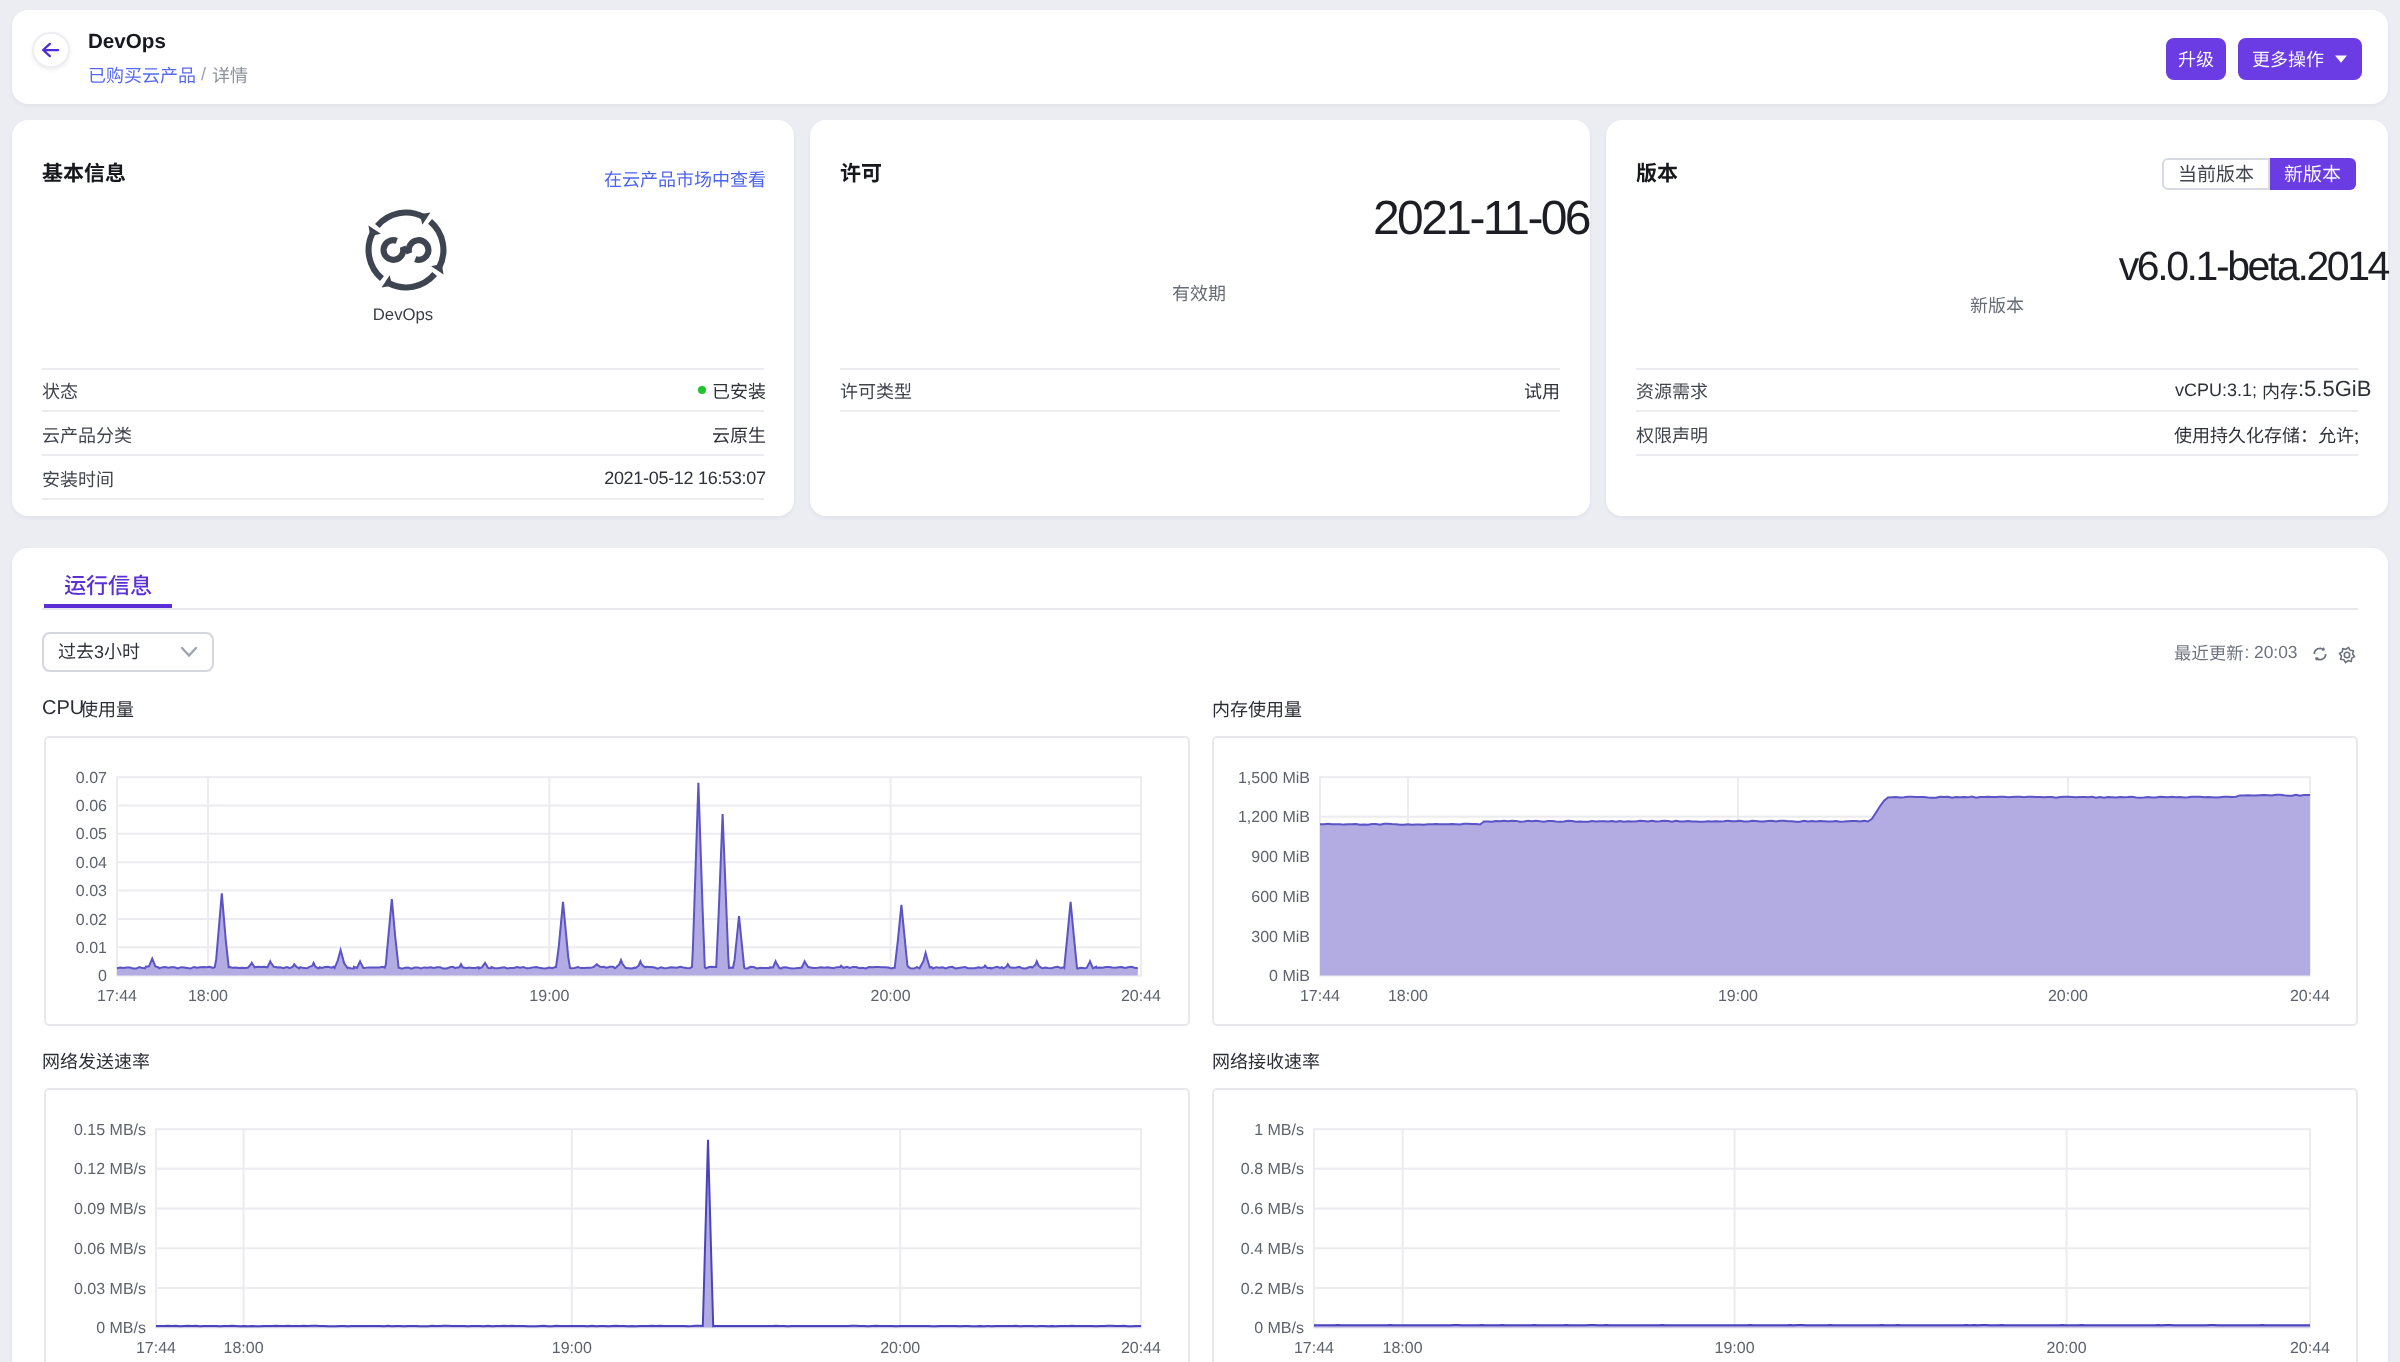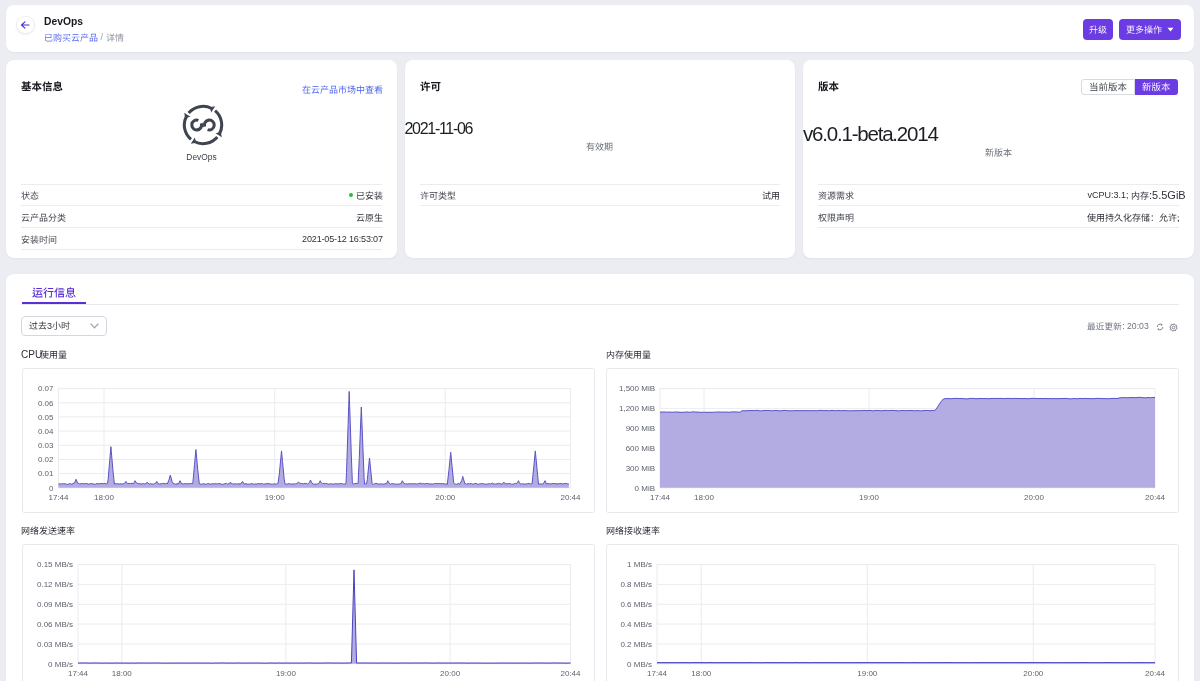--- a/index.html
+++ b/index.html
@@ -127,21 +127,21 @@
     </svg>
   </div>
 <div style="position:absolute;left:302.1px;top:234.8px;font-size:9px;line-height:9px;letter-spacing:-0.15px;color:#2e3138;white-space:pre">2021-05-12 16:53:07</div>
 <div style="position:absolute;left:419.5px;top:81.0px">
     <svg width="21.0" height="11.1" viewBox="0 0 21.0 11.1" style="display:block">
       <g transform="translate(0,9.27) scale(0.010500,-0.010500)">
         <path d="M109 760C162 712 234 642 266 598L349 683C315 725 241 791 187 835ZM354 381V265H609V-89H732V265H970V381H732V591H931V707H559C569 747 577 789 584 831L466 849C446 712 405 578 339 498C369 486 425 460 450 444C477 484 502 534 523 591H609V381ZM196 -78C213 -56 243 -33 405 80C395 104 382 151 376 183L298 132V545H36V430H182V125C182 80 155 46 134 30C154 6 186 -48 196 -78Z M1048 783V661H1712V64C1712 43 1704 36 1681 36C1657 36 1569 35 1497 39C1516 6 1541 -53 1548 -88C1651 -88 1724 -86 1773 -66C1821 -46 1838 -10 1838 62V661H1954V783ZM1257 435H1449V274H1257ZM1141 549V84H1257V160H1567V549Z" fill="#16181d"></path>
       </g>
     </svg>
   </div>
-<div class="a" style="left:404.5px;width:390px;top:119px;text-align:left;font-size:16px;line-height:20px;letter-spacing:-1.3px;color:#1c1e24">2021-11-06</div>
+<div class="a" style="left:404.5px;width:390px;top:100px;text-align:right;font-size:24px;line-height:20px;letter-spacing:-1.3px;color:#1c1e24">2021-11-06</div>
 <div style="position:absolute;left:586.0px;top:141.7px">
     <svg width="27.0" height="9.5" viewBox="0 0 27.0 9.5" style="display:block">
       <g transform="translate(0,7.95) scale(0.009000,-0.009000)">
         <path d="M391 840C379 797 365 753 347 710H63V640H316C252 508 160 386 40 304C54 290 78 263 88 246C151 291 207 345 255 406V-79H329V119H748V15C748 0 743 -6 726 -6C707 -7 646 -8 580 -5C590 -26 601 -57 605 -77C691 -77 746 -77 779 -66C812 -53 822 -30 822 14V524H336C359 562 379 600 397 640H939V710H427C442 747 455 785 467 822ZM329 289H748V184H329ZM329 353V456H748V353Z M1169 600C1137 523 1087 441 1035 384C1050 374 1077 350 1088 339C1140 399 1197 494 1234 581ZM1334 573C1379 519 1426 445 1445 396L1505 431C1485 479 1436 551 1390 603ZM1201 816C1230 779 1259 729 1273 694H1058V626H1513V694H1286L1341 719C1327 753 1295 804 1263 841ZM1138 360C1178 321 1220 276 1259 230C1203 133 1129 55 1038 -1C1054 -13 1081 -41 1091 -55C1176 3 1248 79 1306 173C1349 118 1386 65 1408 23L1468 70C1441 118 1395 179 1344 240C1372 296 1396 358 1415 424L1344 437C1331 387 1314 341 1294 297C1261 333 1226 369 1194 400ZM1657 588H1824C1804 454 1774 340 1726 246C1685 328 1654 420 1633 518ZM1645 841C1616 663 1566 492 1484 383C1500 370 1525 341 1535 326C1555 354 1573 385 1590 419C1615 330 1646 248 1684 176C1625 89 1546 22 1440 -27C1456 -40 1482 -69 1492 -83C1588 -33 1664 30 1723 109C1775 30 1838 -35 1914 -79C1926 -60 1950 -33 1967 -19C1886 23 1820 90 1766 174C1831 284 1871 420 1897 588H1954V658H1677C1692 713 1704 771 1715 830Z M2178 143C2148 76 2095 9 2039 -36C2057 -47 2087 -68 2101 -80C2155 -30 2213 47 2249 123ZM2321 112C2360 65 2406 -1 2424 -42L2486 -6C2465 35 2419 97 2379 143ZM2855 722V561H2650V722ZM2580 790V427C2580 283 2572 92 2488 -41C2505 -49 2536 -71 2548 -84C2608 11 2634 139 2644 260H2855V17C2855 1 2849 -3 2835 -4C2820 -5 2769 -5 2716 -3C2726 -23 2737 -56 2740 -76C2813 -76 2861 -75 2889 -62C2918 -50 2927 -27 2927 16V790ZM2855 494V328H2648C2650 363 2650 396 2650 427V494ZM2387 828V707H2205V828H2137V707H2052V640H2137V231H2038V164H2531V231H2457V640H2531V707H2457V828ZM2205 640H2387V551H2205ZM2205 491H2387V393H2205ZM2205 332H2387V231H2205Z" fill="#666b75"></path>
       </g>
     </svg>
   </div>
 <div class="a" style="left:419.5px;width:360px;top:183.6px;height:1px;background:#ebecef"></div>
 <div class="a" style="left:419.5px;width:360px;top:205.4px;height:1px;background:#ebecef"></div>
 <div style="position:absolute;left:419.5px;top:190.9px">
@@ -174,21 +174,21 @@
       </svg>
     </div>
 <div style="width:43px;border-radius:0 3px 3px 0;display:flex;align-items:center;justify-content:center;background:#6b3ce3">
       <svg width="28.5" height="10.1" viewBox="0 0 28.5 10.1" style="display:block">
         <g transform="translate(0,8.39) scale(0.009500,-0.009500)">
           <path d="M360 213C390 163 426 95 442 51L495 83C480 125 444 190 411 240ZM135 235C115 174 82 112 41 68C56 59 82 40 94 30C133 77 173 150 196 220ZM553 744V400C553 267 545 95 460 -25C476 -34 506 -57 518 -71C610 59 623 256 623 400V432H775V-75H848V432H958V502H623V694C729 710 843 736 927 767L866 822C794 792 665 762 553 744ZM214 827C230 799 246 765 258 735H61V672H503V735H336C323 768 301 811 282 844ZM377 667C365 621 342 553 323 507H46V443H251V339H50V273H251V18C251 8 249 5 239 5C228 4 197 4 162 5C172 -13 182 -41 184 -59C233 -59 267 -58 290 -47C313 -36 320 -18 320 17V273H507V339H320V443H519V507H391C410 549 429 603 447 652ZM126 651C146 606 161 546 165 507L230 525C225 563 208 622 187 665Z M1105 820V422C1105 271 1096 91 1030 -37C1047 -47 1072 -69 1084 -83C1143 20 1164 151 1171 283H1309V-79H1378V351H1173L1174 423V496H1439V563H1351V842H1282V563H1174V820ZM1852 479C1830 365 1792 268 1743 188C1694 272 1659 371 1636 479ZM1483 772V427C1483 278 1474 90 1397 -43C1415 -52 1444 -72 1457 -85C1543 58 1555 259 1555 427V479H1576C1602 345 1642 226 1700 128C1646 61 1583 11 1514 -21C1530 -35 1549 -64 1559 -82C1627 -47 1689 2 1742 65C1789 3 1845 -46 1912 -82C1923 -63 1946 -36 1963 -22C1893 11 1834 60 1786 123C1857 228 1908 365 1932 539L1887 551L1875 548H1555V712C1692 723 1841 742 1948 768L1901 832C1800 806 1630 784 1483 772Z M2460 839V629H2065V553H2367C2294 383 2170 221 2037 140C2055 125 2080 98 2092 79C2237 178 2366 357 2444 553H2460V183H2226V107H2460V-80H2539V107H2772V183H2539V553H2553C2629 357 2758 177 2906 81C2920 102 2946 131 2965 146C2826 226 2700 384 2628 553H2937V629H2539V839Z" fill="#fff"></path>
         </g>
       </svg>
     </div>
   </div>
-<div class="a" style="left:803px;width:391px;top:124px;text-align:left;font-size:20.5px;line-height:20.5px;letter-spacing:-1.2px;color:#1c1e24">v6.0.1-beta.2014</div>
+<div class="a" style="left:803px;width:391px;top:124px;text-align:right;font-size:20.5px;line-height:20.5px;letter-spacing:-1.2px;color:#1c1e24">v6.0.1-beta.2014</div>
 <div style="position:absolute;left:985.0px;top:148.0px">
     <svg width="27.0" height="9.5" viewBox="0 0 27.0 9.5" style="display:block">
       <g transform="translate(0,7.95) scale(0.009000,-0.009000)">
         <path d="M360 213C390 163 426 95 442 51L495 83C480 125 444 190 411 240ZM135 235C115 174 82 112 41 68C56 59 82 40 94 30C133 77 173 150 196 220ZM553 744V400C553 267 545 95 460 -25C476 -34 506 -57 518 -71C610 59 623 256 623 400V432H775V-75H848V432H958V502H623V694C729 710 843 736 927 767L866 822C794 792 665 762 553 744ZM214 827C230 799 246 765 258 735H61V672H503V735H336C323 768 301 811 282 844ZM377 667C365 621 342 553 323 507H46V443H251V339H50V273H251V18C251 8 249 5 239 5C228 4 197 4 162 5C172 -13 182 -41 184 -59C233 -59 267 -58 290 -47C313 -36 320 -18 320 17V273H507V339H320V443H519V507H391C410 549 429 603 447 652ZM126 651C146 606 161 546 165 507L230 525C225 563 208 622 187 665Z M1105 820V422C1105 271 1096 91 1030 -37C1047 -47 1072 -69 1084 -83C1143 20 1164 151 1171 283H1309V-79H1378V351H1173L1174 423V496H1439V563H1351V842H1282V563H1174V820ZM1852 479C1830 365 1792 268 1743 188C1694 272 1659 371 1636 479ZM1483 772V427C1483 278 1474 90 1397 -43C1415 -52 1444 -72 1457 -85C1543 58 1555 259 1555 427V479H1576C1602 345 1642 226 1700 128C1646 61 1583 11 1514 -21C1530 -35 1549 -64 1559 -82C1627 -47 1689 2 1742 65C1789 3 1845 -46 1912 -82C1923 -63 1946 -36 1963 -22C1893 11 1834 60 1786 123C1857 228 1908 365 1932 539L1887 551L1875 548H1555V712C1692 723 1841 742 1948 768L1901 832C1800 806 1630 784 1483 772Z M2460 839V629H2065V553H2367C2294 383 2170 221 2037 140C2055 125 2080 98 2092 79C2237 178 2366 357 2444 553H2460V183H2226V107H2460V-80H2539V107H2772V183H2539V553H2553C2629 357 2758 177 2906 81C2920 102 2946 131 2965 146C2826 226 2700 384 2628 553H2937V629H2539V839Z" fill="#666b75"></path>
       </g>
     </svg>
   </div>
 <div class="a" style="left:818px;width:361px;top:183.6px;height:1px;background:#ebecef"></div>
 <div class="a" style="left:818px;width:361px;top:205.4px;height:1px;background:#ebecef"></div>
 <div class="a" style="left:818px;width:361px;top:227.2px;height:1px;background:#ebecef"></div>

